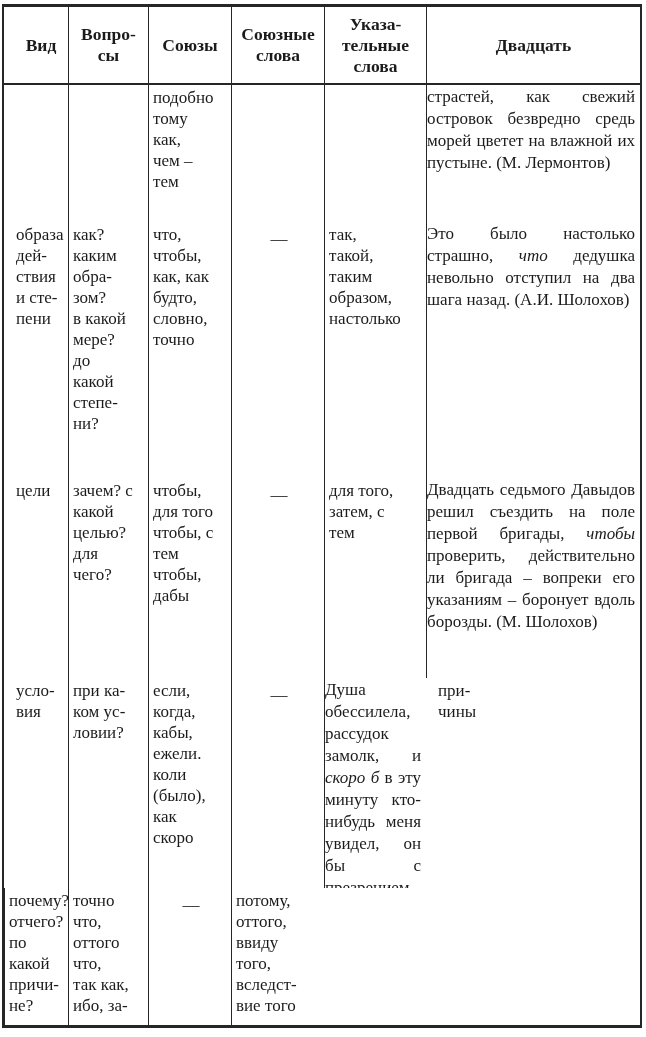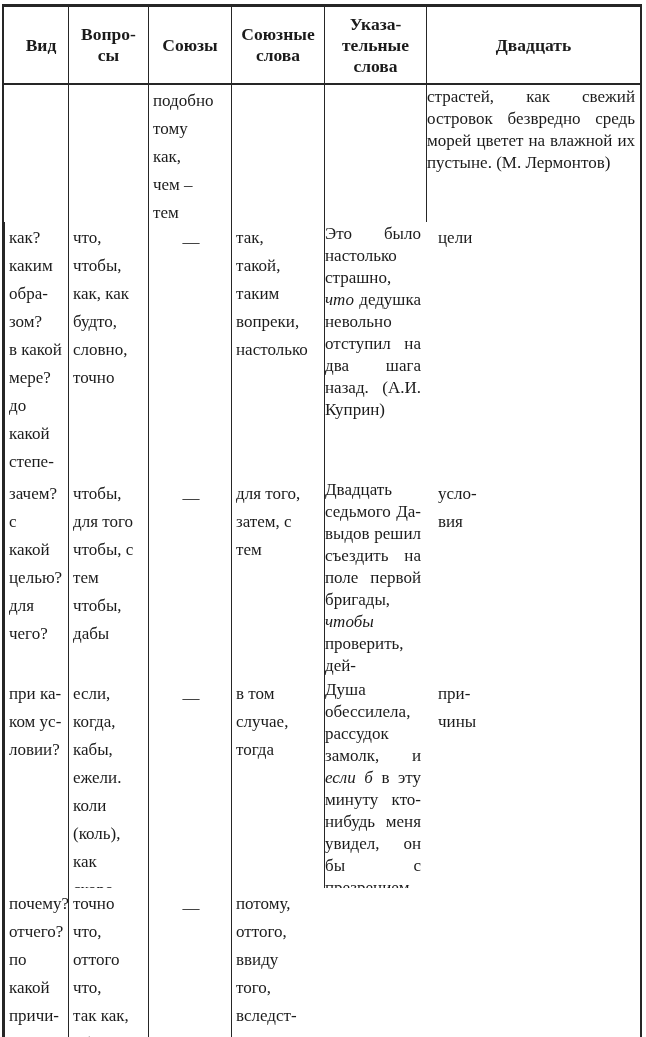--- a/index.html
+++ b/index.html
@@ -40,21 +40,21 @@
     font-weight: bold;
     font-size: 17.5px;
     line-height: 21px;
     white-space: pre-line;
     padding: 2px;
     box-sizing: border-box;
   }
   .td {
     border-left: 1.5px solid #262626;
     font-size: 17px;
-    line-height: 28px;
+    line-height: 21px;
     white-space: pre-line;
     padding: 2px 2px 0 4px;
     box-sizing: border-box;
     overflow: hidden;
   }
   .first-col { border-left: none; padding-left: 12px; }
   .c-ssl { text-align: center; padding-top: 6px; }
   .c-primer {
     white-space: normal;
     text-align: justify;
@@ -85,43 +85,48 @@
     <div class="td"></div>
     <div class="td">подобно
 тому
 как,
 чем –
 тем</div>
     <div class="td c-ssl"></div>
     <div class="td"></div>
     <div class="td c-primer"><span>страстей, как свежий островок безвредно средь морей цветет на влажной их пустыне. (М. Лермонтов)</span></div>
 
+    <div class="td first-col">образа
+дей-
+ствия
+и сте-
+пени</div>
     <div class="td">как?
 каким
 обра-
 зом?
 в какой
 мере?
 до
 какой
 степе-
 ни?</div>
     <div class="td">что,
 чтобы,
 как, как
 будто,
 словно,
 точно</div>
     <div class="td c-ssl">—</div>
     <div class="td">так,
 такой,
 таким
-вопреки,
+образом,
 настолько</div>
-    <div class="td c-primer"><span>Это было настолько страшно, </span><span class="it">что</span><span> дедушка невольно отступил на два шага назад. (А.И. Куприн)</span></div>
+    <div class="td c-primer"><span>Это было настолько страшно, </span><span class="it">что</span><span> дедушка невольно отступил на два шага назад. (А.И. Шолохов)</span></div>
 
     <div class="td first-col">цели</div>
     <div class="td">зачем? с
 какой
 целью?
 для
 чего?</div>
     <div class="td">чтобы,
 для того
 чтобы, с
@@ -137,28 +142,25 @@
     <div class="td first-col">усло-
 вия</div>
     <div class="td">при ка-
 ком ус-
 ловии?</div>
     <div class="td">если,
 когда,
 кабы,
 ежели.
 коли
-(коль),
+(было),
 как
 скоро</div>
     <div class="td c-ssl">—</div>
-    <div class="td">в том
-случае,
-тогда</div>
-    <div class="td c-primer"><span>Душа обессилела, рас­судок замолк, и </span><span class="it">если б</span><span> в эту минуту кто-нибудь меня увидел, он бы с презрением отвернулся. (М. Лермонтов)</span></div>
+    <div class="td c-primer"><span>Душа обессилела, рас­судок замолк, и </span><span class="it">скоро б</span><span> в эту минуту кто-нибудь меня увидел, он бы с презрением отвернулся. (М. Лермонтов)</span></div>
 
     <div class="td first-col">при-
 чины</div>
     <div class="td">почему?
 отчего?
 по
 какой
 причи-
 не?</div>
     <div class="td">точно

